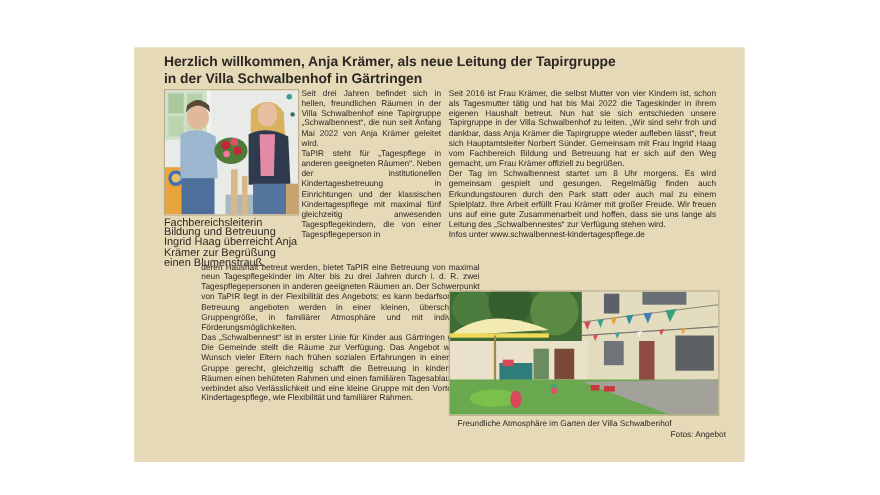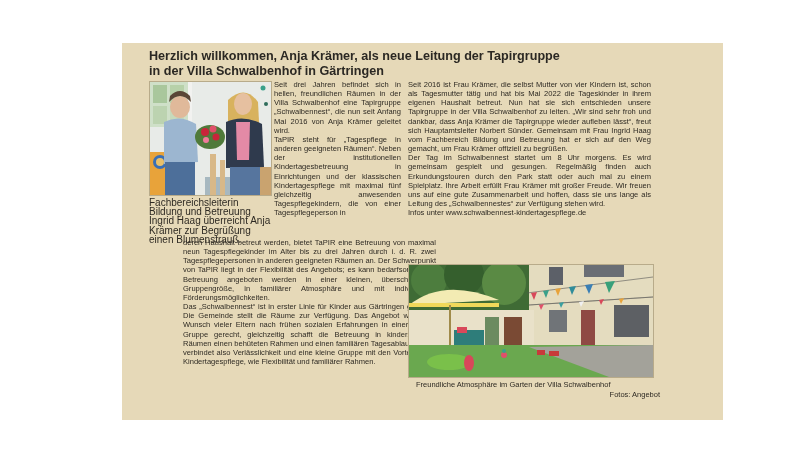--- a/index.html
+++ b/index.html
@@ -1,19 +1,19 @@
 <!DOCTYPE html>
 <html><head>
 <meta charset="utf-8">
 <style>
   html, body { margin: 0; padding: 0; background: #ffffff; }
   body { width: 800px; height: 450px; position: relative; overflow: hidden;
          font-family: "Liberation Sans", "DejaVu Sans", sans-serif; color: #2a2620; }
   .panel { position: absolute; left: 122px; top: 43px; width: 555px; height: 377px;
-           background: #e6d9b8; padding-left: 46px; }
+           background: #e6d9b8; }
   .title { position: absolute; left: 27px; top: 6px; width: 520px;
            font-size: 12.6px; font-weight: bold; line-height: 15px; color: #2b2823; }
   .body-text { font-size: 7.55px; line-height: 9.15px; color: #2e2a23; text-align: justify; margin: 0; }
   .body-text p { margin: 0; }
   .photo1 { position: absolute; left: 27px; top: 38px; width: 121px; height: 113px;
             overflow: hidden; border: 1px solid #b8ab8a; }
   .caption1 { position: absolute; left: 27px; top: 155px; width: 122px;
               font-size: 10px; line-height: 9.2px; color: #2e2a23; }
   .col1-right { position: absolute; left: 152px; top: 37px; width: 127px; }
   .col1-full { position: absolute; left: 27px; top: 195px; width: 253px; margin-left: 34px; }
@@ -70,21 +70,21 @@
       <ellipse cx="93" cy="22" rx="9" ry="11" fill="#e6c0a0"></ellipse>
       <path d="M76 40 Q93 32 112 42 L114 85 L76 86 Z" fill="#2f3a4d"></path>
       <path d="M86 40 L100 40 L99 78 L87 78 Z" fill="#e38aa6"></path>
       <rect x="80" y="85" width="30" height="28" fill="#56759e"></rect>
     </svg>
   </div>
 
   <div class="caption1">Fachbereichsleiterin Bildung und Betreuung Ingrid Haag überreicht Anja Krämer zur Begrüßung einen Blumenstrauß.</div>
 
   <div class="col1-right body-text">
-    <p>Seit drei Jahren befindet sich in hellen, freundlichen Räumen in der Villa Schwalbenhof eine Tapirgruppe „Schwalbennest“, die nun seit Anfang Mai 2016 von Anja Krämer geleitet wird.</p>
+    <p>Seit drei Jahren befindet sich in hellen, freundlichen Räumen in der Villa Schwalbenhof eine Tapirgruppe „Schwalbennest“, die nun seit Anfang Mai 2022 von Anja Krämer geleitet wird.</p>
     <p>TaPIR steht für „Tagespflege in anderen geeigneten Räumen“. Neben der institutionellen Kindertagesbetreuung in Einrichtungen und der klassischen Kindertagespflege mit maximal fünf gleichzeitig anwesenden Tagespflegekindern, die von einer Tagespflegeperson in</p>
   </div>
 
   <div class="col1-full body-text">
     <p>deren Haushalt betreut werden, bietet TaPIR eine Betreuung von maximal neun Tagespflegekinder im Alter bis zu drei Jahren durch i. d. R. zwei Tagespflegepersonen in anderen geeigneten Räumen an. Der Schwerpunkt von TaPIR liegt in der Flexibilität des Angebots; es kann bedarfsorientierte Betreuung angeboten werden in einer kleinen, überschaubaren Gruppengröße, in familiärer Atmosphäre und mit individuellen Förderungsmöglichkeiten.</p>
     <p>Das „Schwalbennest“ ist in erster Linie für Kinder aus Gärtringen gedacht. Die Gemeinde stellt die Räume zur Verfügung. Das Angebot wird dem Wunsch vieler Eltern nach frühen sozialen Erfahrungen in einer kleinen Gruppe gerecht, gleichzeitig schafft die Betreuung in kindersicheren Räumen einen behüteten Rahmen und einen familiären Tagesablauf. TaPIR verbindet also Verlässlichkeit und eine kleine Gruppe mit den Vorteilen der Kindertagespflege, wie Flexibilität und familiärer Rahmen.</p>
   </div>
 
   <div class="col2 body-text">
     <p>Seit 2016 ist Frau Krämer, die selbst Mutter von vier Kindern ist, schon als Tagesmutter tätig und hat bis Mai 2022 die Tageskinder in ihrem eigenen Haushalt betreut. Nun hat sie sich entschieden unsere Tapirgruppe in der Villa Schwalbenhof zu leiten. „Wir sind sehr froh und dankbar, dass Anja Krämer die Tapirgruppe wieder aufleben lässt“, freut sich Hauptamtsleiter Norbert Sünder. Gemeinsam mit Frau Ingrid Haag vom Fachbereich Bildung und Betreuung hat er sich auf den Weg gemacht, um Frau Krämer offiziell zu begrüßen.</p>

